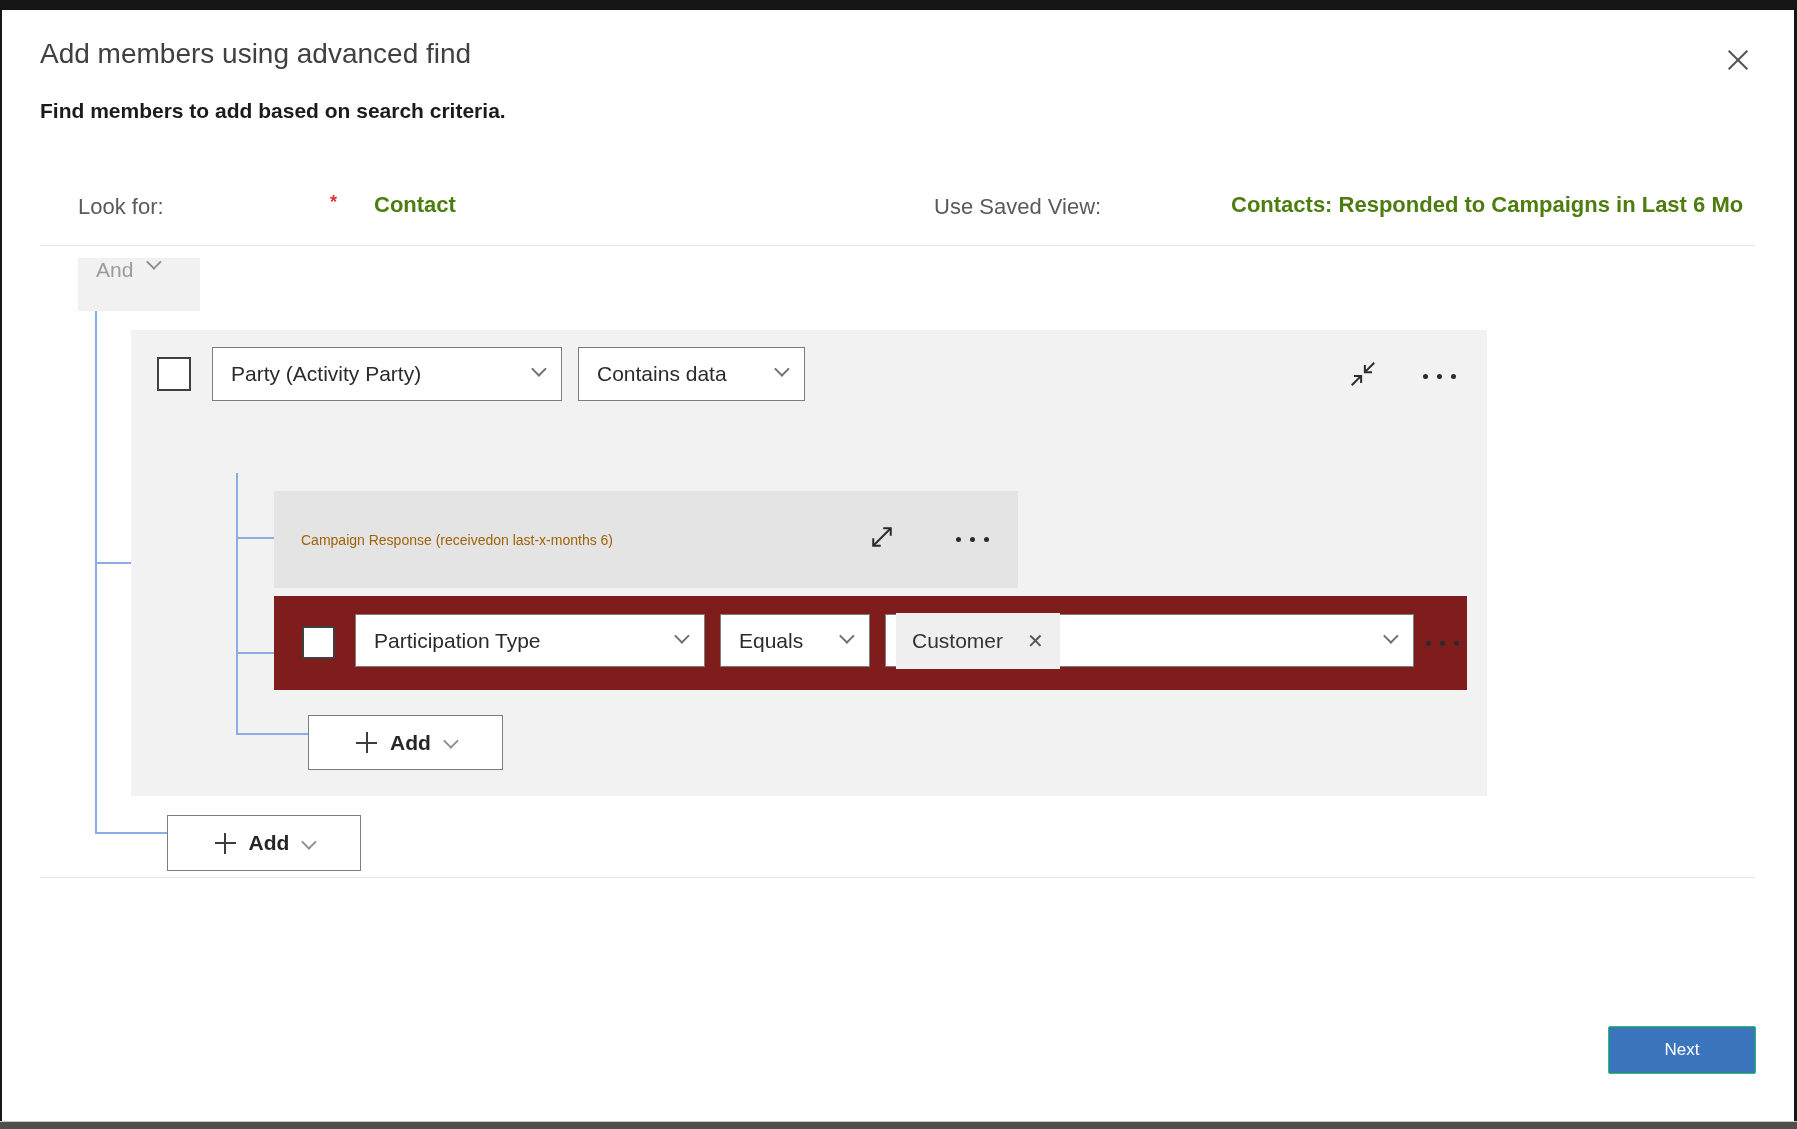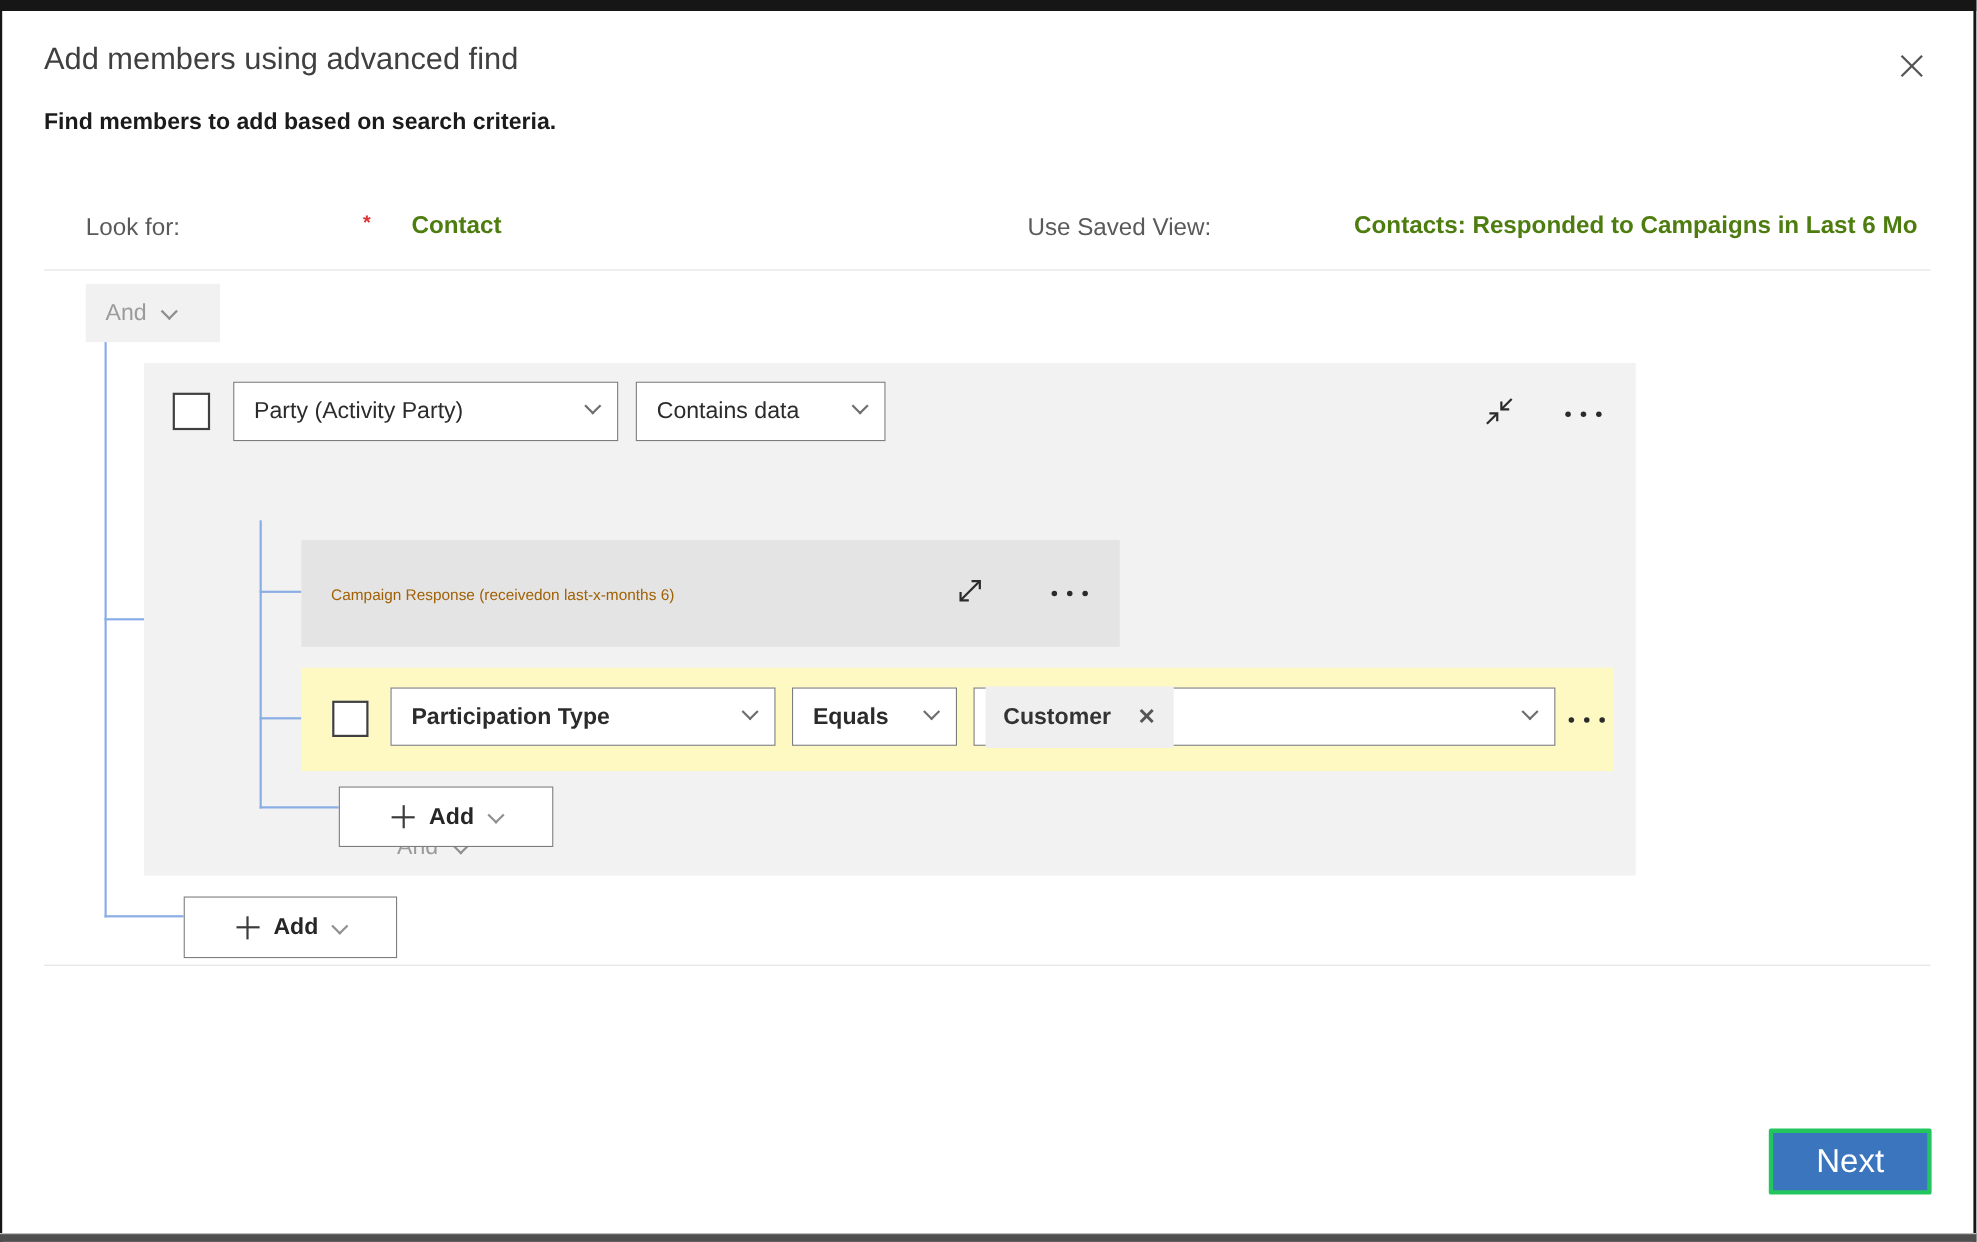--- a/index.html
+++ b/index.html
@@ -21,52 +21,52 @@
   .val { position:absolute; font-size:22px; font-weight:600; color:#4d7c0f; white-space:nowrap; }
   .req { position:absolute; left:330px; top:192px; font-size:18px; font-weight:700; color:#e03131; }
   .saved-view-val { left:1231px; top:192px; width:524px; overflow:hidden; cursor:pointer; }
 
   .divider { position:absolute; left:40px; width:1715px; height:1px; background:#e2e2e2; }
 
   
   .conn { position:absolute; background:#8bade5; }
 
   
-  .and-chip { position:absolute; display:flex; align-items:center; gap:14px; font-size:21px; color:#9b9b9b; cursor:pointer; }
+  .and-chip { position:absolute; display:flex; gap:14px; font-size:21px; color:#9b9b9b; cursor:pointer; }
   .and-root { left:78px; top:258px; width:122px; height:53px; background:#f1f1f1; padding-left:18px; }
   .and-inner { left:230px; top:420px; height:40px; }
 
   .chev { width:11px; height:11px; border-right:2px solid #8f8f8f; border-bottom:2px solid #8f8f8f; transform:rotate(45deg) translateY(-2px); display:inline-block; }
   .dd-chev { position:absolute; right:18px; top:50%; margin-top:-9px; border-color:#6e6e6e; }
 
   .group-panel { position:absolute; left:131px; top:330px; width:1356px; height:466px; background:#f2f2f2; }
   .related-row { position:absolute; left:143px; top:161px; width:744px; height:97px; background:#e4e4e4; display:flex; align-items:center; }
   .related-row .row-label { margin-left:27px; font-size:14px; color:#a16207; }
-  .cond-row { position:absolute; left:143px; top:277px; width:1193px; height:94px; background:#fef9c3;font-weight:bold; }
+  .cond-row { position:absolute; left:143px; top:266px; width:1193px; height:94px; background:#7f1d1d; }
 
   .checkbox { position:absolute; width:34px; height:34px; background:#fff; border:2px solid #3f3f3f; cursor:pointer; }
 
   .dropdown { position:absolute; height:54px; background:#fff; border:1.5px solid #7d7d7d; display:flex; align-items:center; font-size:21px; color:#2b2b2b; padding-left:18px; cursor:pointer; }
 
   .dots { position:absolute; display:flex; gap:9px; align-items:center; cursor:pointer; }
   .dots i { width:5px; height:5px; border-radius:50%; background:#2b2b2b; }
 
   .icon-btn { position:absolute; width:32px; height:32px; display:flex; align-items:center; justify-content:center; cursor:pointer; background:transparent; border:none; }
 
   .value-box { position:absolute; left:611px; top:18px; width:529px; height:53px; background:#fff; border:1.5px solid #7d7d7d; display:flex; align-items:center; cursor:pointer; }
   .tag-chip { margin-left:10px; height:56px; background:#efefef; display:flex; align-items:center; padding:0 16px; gap:24px; font-size:21px; color:#333; }
   .tag-x { font-size:20px; color:#555; cursor:pointer; line-height:1; }
 
   .add-btn { position:absolute; height:55px; background:#fff; border:1.5px solid #7d7d7d; display:flex; align-items:center; justify-content:center; gap:13px; cursor:pointer; }
   .add-btn .add-label { font-size:21px; font-weight:600; color:#262626; }
   .plus { position:relative; width:21px; height:21px; display:inline-block; }
   .plus::before { content:""; position:absolute; left:0; top:9.5px; width:21px; height:2px; background:#3c3c3c; }
   .plus::after  { content:""; position:absolute; left:9.5px; top:0; width:2px; height:21px; background:#3c3c3c; }
 
-  .next-btn { position:absolute; left:1608px; top:1026px; width:148px; height:60px; background:#3b75bd; border:4px solid #22c55e; border-radius:2px; color:#fff; font-size:30px; display:flex; align-items:center; justify-content:center; cursor:pointer; font-family:"Liberation Sans", sans-serif; }
+  .next-btn { position:absolute; left:1608px; top:1026px; width:148px; height:48px; background:#3b75bd; border:1px solid #22c55e; border-radius:2px; color:#fff; font-size:17px; display:flex; align-items:center; justify-content:center; cursor:pointer; font-family:"Liberation Sans", sans-serif; }
 </style>
 </head>
 <body>
 
 <div class="screen">
   <div class="top-bar"></div>
   <div class="side-border-l"></div>
   <div class="side-border-r"></div>
   <div class="bottom-bar"></div>
 

